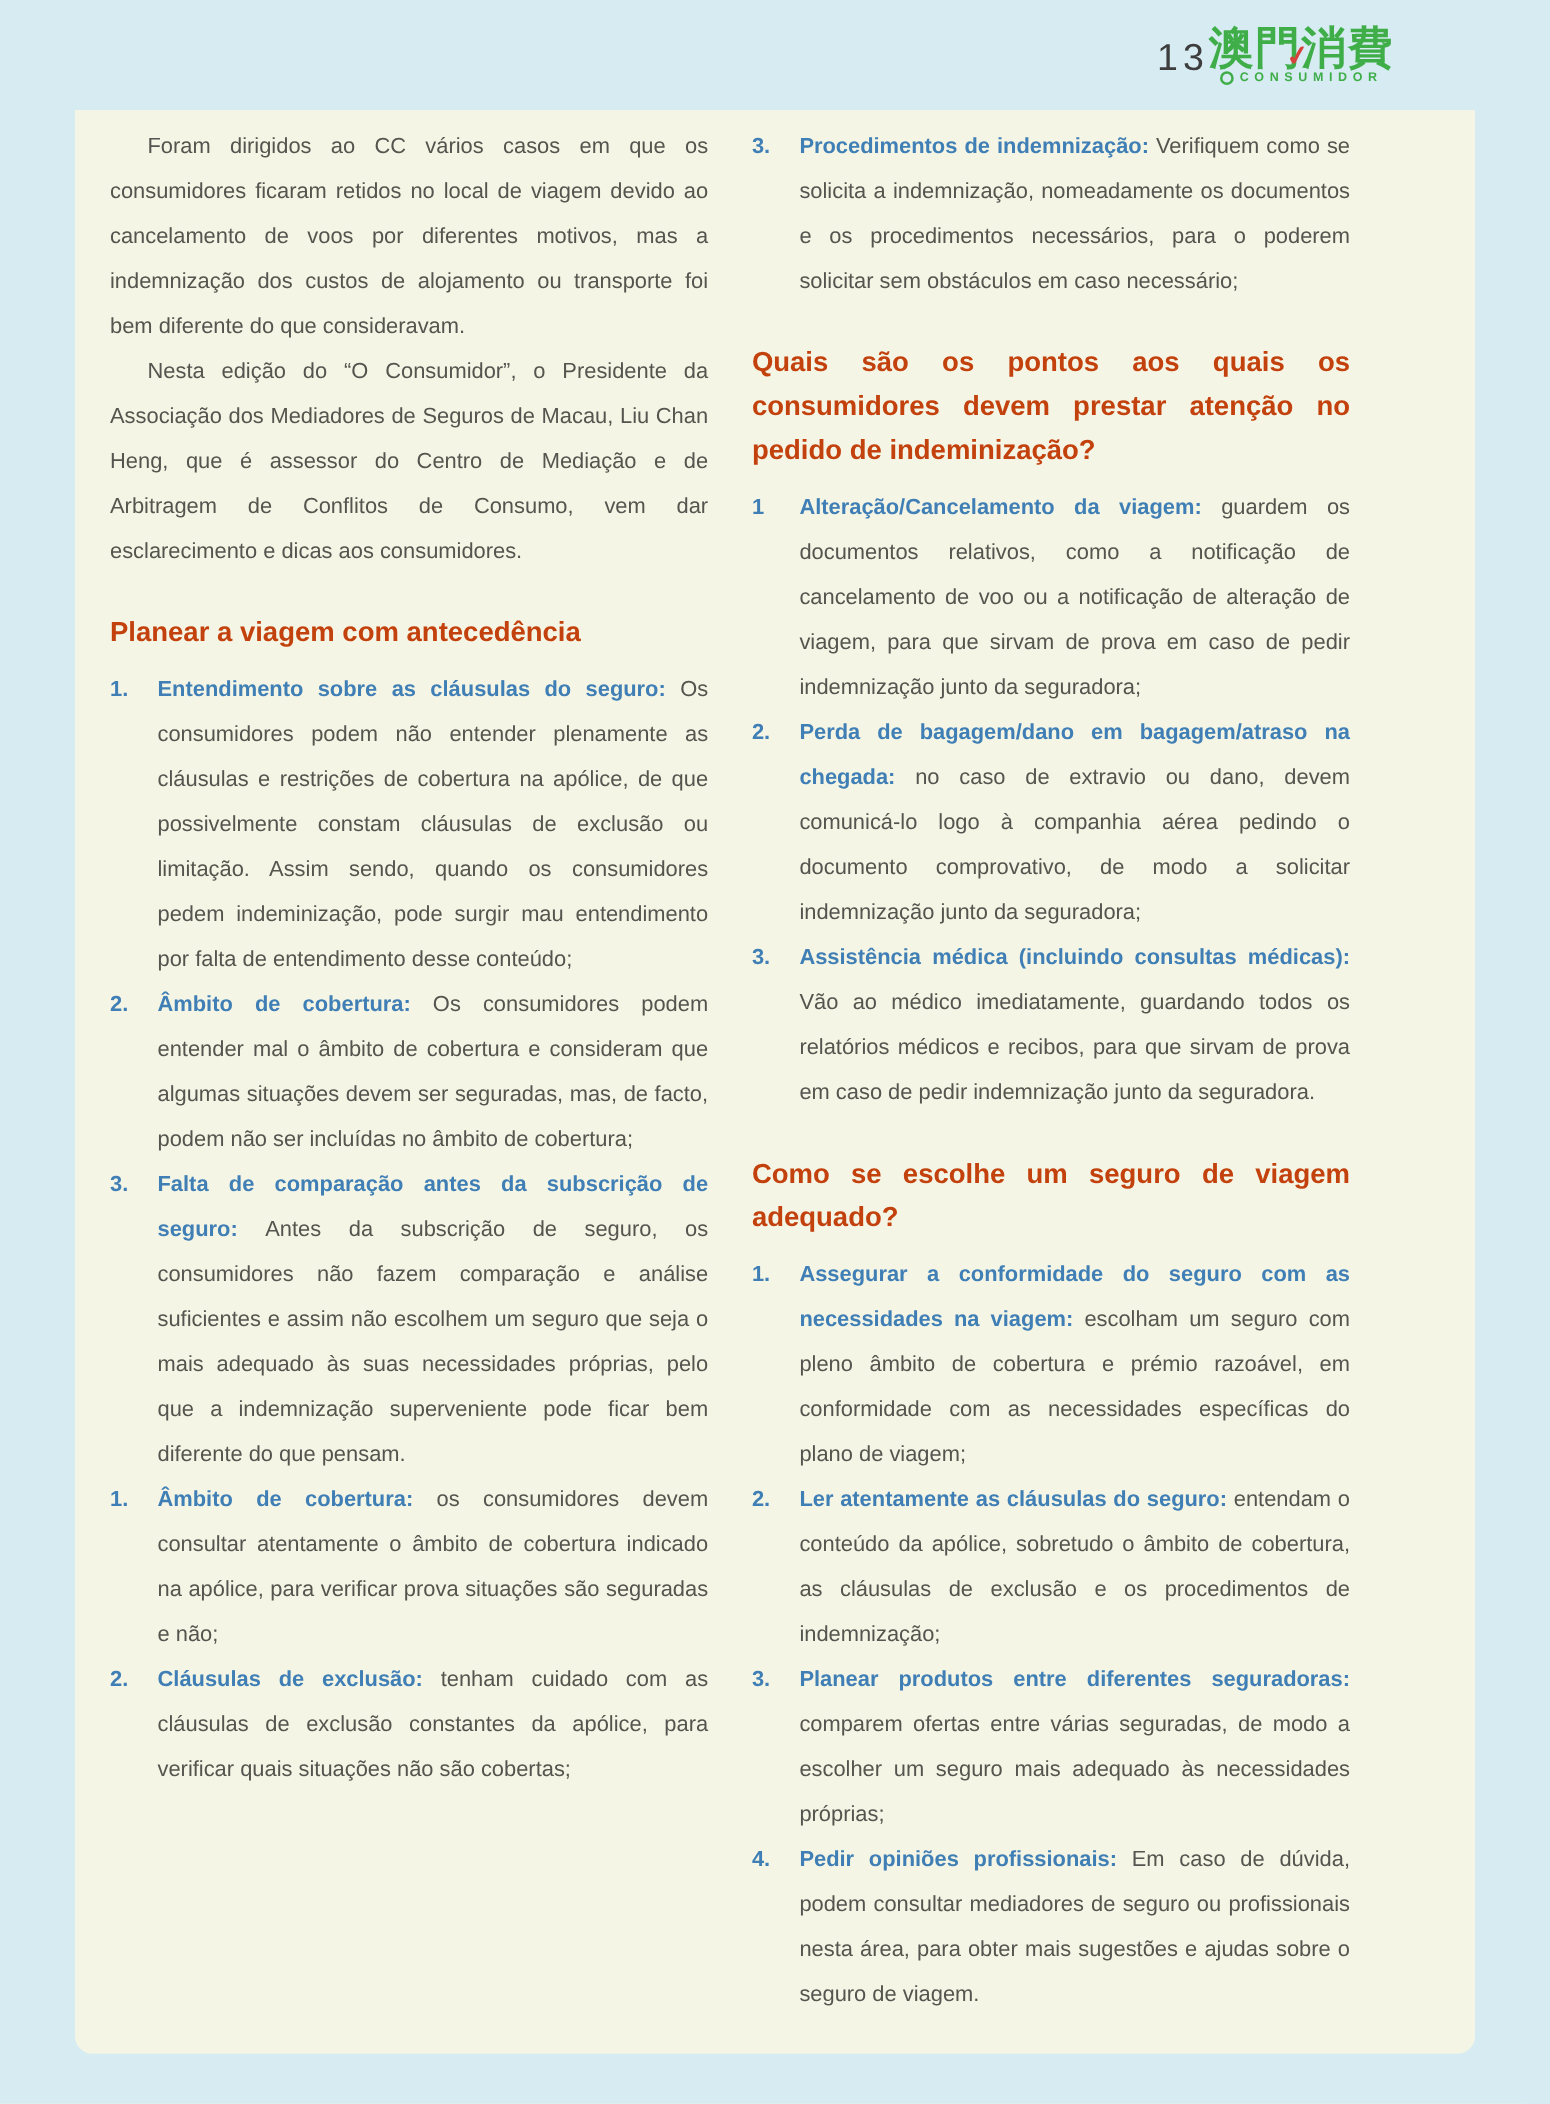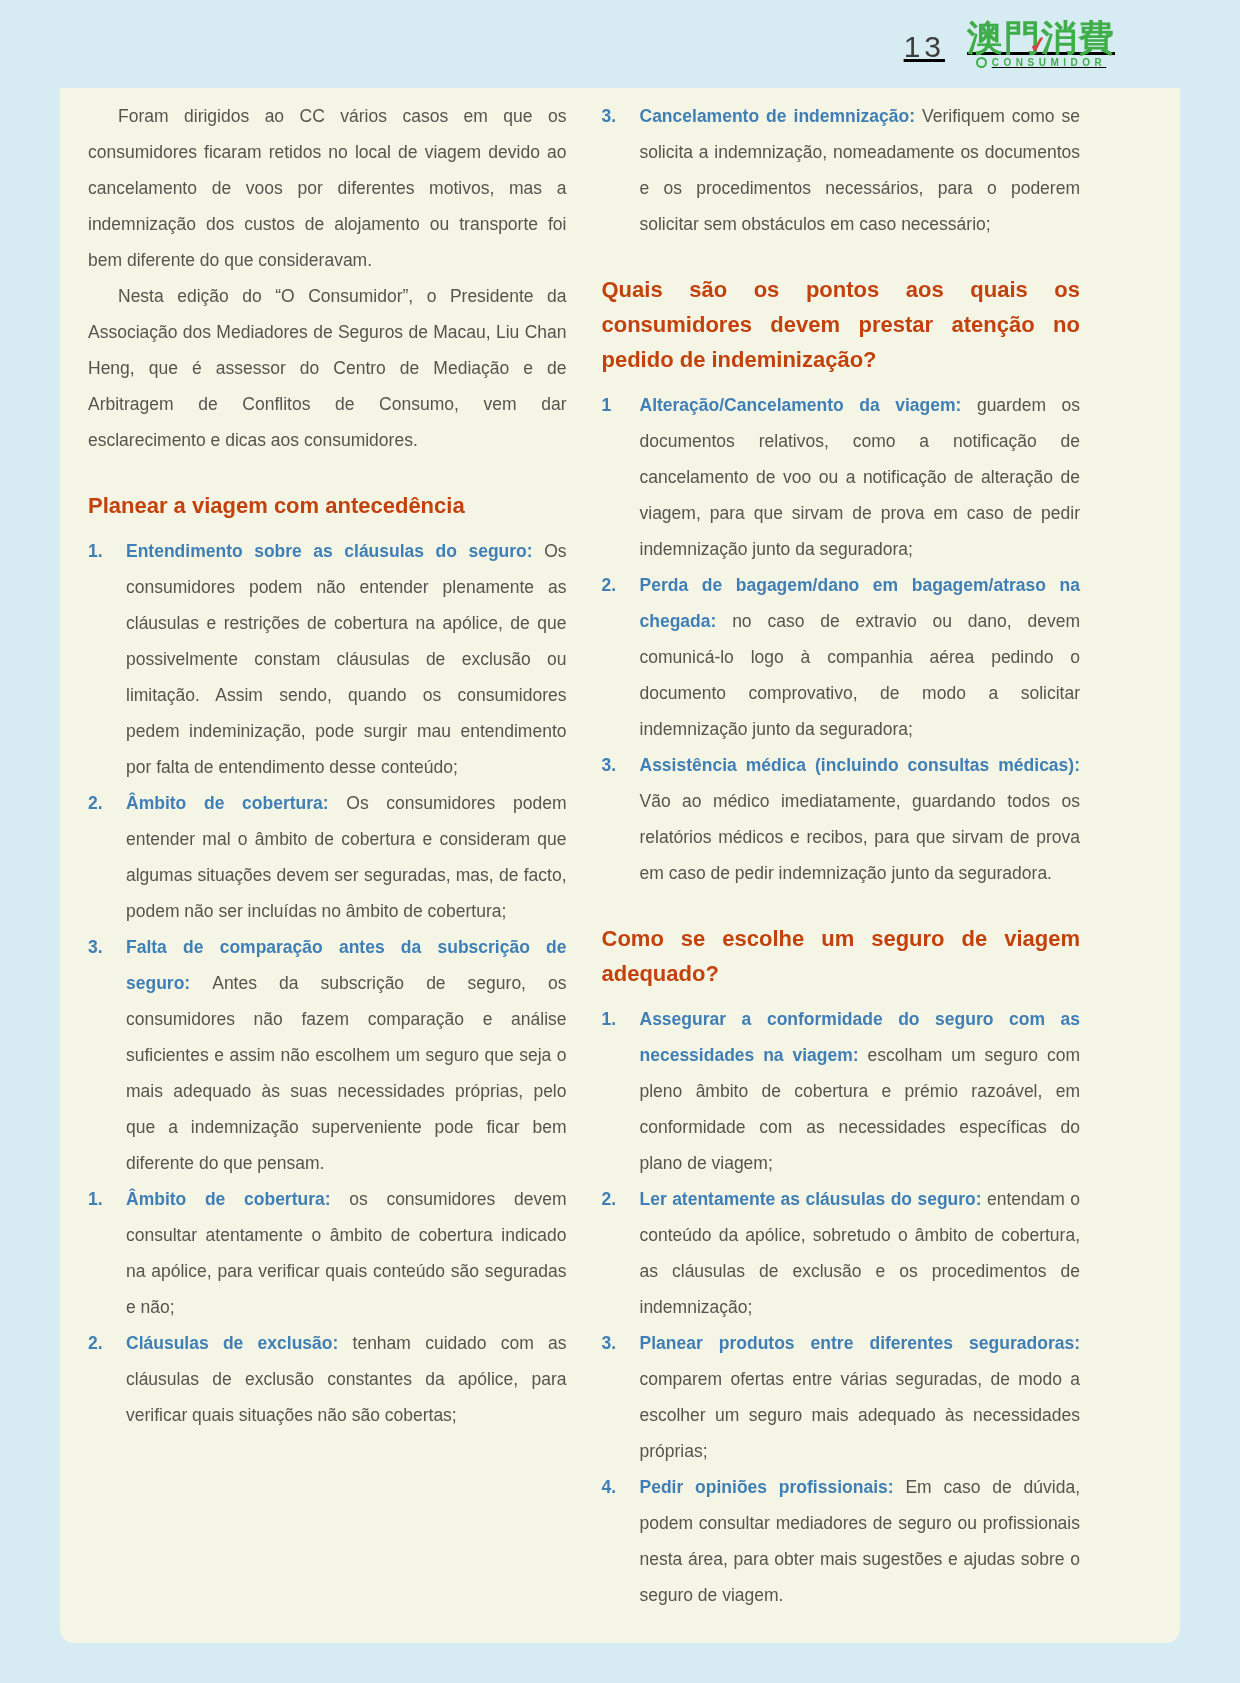--- a/index.html
+++ b/index.html
@@ -9,22 +9,20 @@
     font-family:"Liberation Sans", sans-serif;
     overflow:hidden;
     position:relative;
   }
   .topbar{
     height:88px;
     display:flex;
     align-items:center;
     justify-content:flex-end;
     padding-right:125px;
-    gap:22px;
-    text-decoration:underline;
   }
   .page-number{
     font-size:30px;
     color:#3d3d3d;
     letter-spacing:4px;
     font-weight:400;
     margin-top:6px;
   }
   .logo{position:relative;text-align:center;line-height:1;}
   .logo-cjk{
@@ -129,27 +127,27 @@
     <div class="col">
         <p class="para">Foram dirigidos ao CC vários casos em que os consumidores ficaram retidos no local de viagem devido ao cancelamento de voos por diferentes motivos, mas a indemnização dos custos de alojamento ou transporte foi bem diferente do que consideravam.</p>
         <p class="para">Nesta edição do “O Consumidor”, o Presidente da Associação dos Mediadores de Seguros de Macau, Liu Chan Heng, que é assessor do Centro de Mediação e de Arbitragem de Conflitos de Consumo, vem dar esclarecimento e dicas aos consumidores.</p>
         <h2 class="heading">Planear a viagem com antecedência</h2>
         <div class="list">
           <div class="li"><span class="marker">1.</span><strong class="lead">Entendimento sobre as cláusulas do seguro: </strong><span class="li-body">Os consumidores podem não entender plenamente as cláusulas e restrições de cobertura na apólice, de que possivelmente constam cláusulas de exclusão ou limitação. Assim sendo, quando os consumidores pedem indeminização, pode surgir mau entendimento por falta de entendimento desse conteúdo;</span></div>
           <div class="li"><span class="marker">2.</span><strong class="lead">Âmbito de cobertura: </strong><span class="li-body">Os consumidores podem entender mal o âmbito de cobertura e consideram que algumas situações devem ser seguradas, mas, de facto, podem não ser incluídas no âmbito de cobertura;</span></div>
           <div class="li"><span class="marker">3.</span><strong class="lead">Falta de comparação antes da subscrição de seguro: </strong><span class="li-body">Antes da subscrição de seguro, os consumidores não fazem comparação e análise suficientes e assim não escolhem um seguro que seja o mais adequado às suas necessidades próprias, pelo que a indemnização superveniente pode ficar bem diferente do que pensam.</span></div>
         </div>
         <div class="list">
-          <div class="li"><span class="marker">1.</span><strong class="lead">Âmbito de cobertura: </strong><span class="li-body">os consumidores devem consultar atentamente o âmbito de cobertura indicado na apólice, para verificar quais conteúdo são seguradas e não;</span></div>
+          <div class="li"><span class="marker">1.</span><strong class="lead">Âmbito de cobertura: </strong><span class="li-body">os consumidores devem consultar atentamente o âmbito de cobertura indicado na apólice, para verificar prova situações são seguradas e não;</span></div>
           <div class="li"><span class="marker">2.</span><strong class="lead">Cláusulas de exclusão: </strong><span class="li-body">tenham cuidado com as cláusulas de exclusão constantes da apólice, para verificar quais situações não são cobertas;</span></div>
         </div>
       </div>
     <div class="col">
         <div class="list">
-          <div class="li"><span class="marker">3.</span><strong class="lead">Cancelamento de indemnização: </strong><span class="li-body">Verifiquem como se solicita a indemnização, nomeadamente os documentos e os procedimentos necessários, para o poderem solicitar sem obstáculos em caso necessário;</span></div>
+          <div class="li"><span class="marker">3.</span><strong class="lead">Procedimentos de indemnização: </strong><span class="li-body">Verifiquem como se solicita a indemnização, nomeadamente os documentos e os procedimentos necessários, para o poderem solicitar sem obstáculos em caso necessário;</span></div>
         </div>
         <h2 class="heading">Quais são os pontos aos quais os consumidores devem prestar atenção no pedido de indeminização?</h2>
         <div class="list">
           <div class="li"><span class="marker">1</span><strong class="lead">Alteração/Cancelamento da viagem: </strong><span class="li-body">guardem os documentos relativos, como a notificação de cancelamento de voo ou a notificação de alteração de viagem, para que sirvam de prova em caso de pedir indemnização junto da seguradora;</span></div>
           <div class="li"><span class="marker">2.</span><strong class="lead">Perda de bagagem/dano em bagagem/atraso na chegada: </strong><span class="li-body">no caso de extravio ou dano, devem comunicá-lo logo à companhia aérea pedindo o documento comprovativo, de modo a solicitar indemnização junto da seguradora;</span></div>
           <div class="li"><span class="marker">3.</span><strong class="lead">Assistência médica (incluindo consultas médicas): </strong><span class="li-body">Vão ao médico imediatamente, guardando todos os relatórios médicos e recibos, para que sirvam de prova em caso de pedir indemnização junto da seguradora.</span></div>
         </div>
         <h2 class="heading">Como se escolhe um seguro de viagem adequado?</h2>
         <div class="list">
           <div class="li"><span class="marker">1.</span><strong class="lead">Assegurar a conformidade do seguro com as necessidades na viagem: </strong><span class="li-body">escolham um seguro com pleno âmbito de cobertura e prémio razoável, em conformidade com as necessidades específicas do plano de viagem;</span></div>

